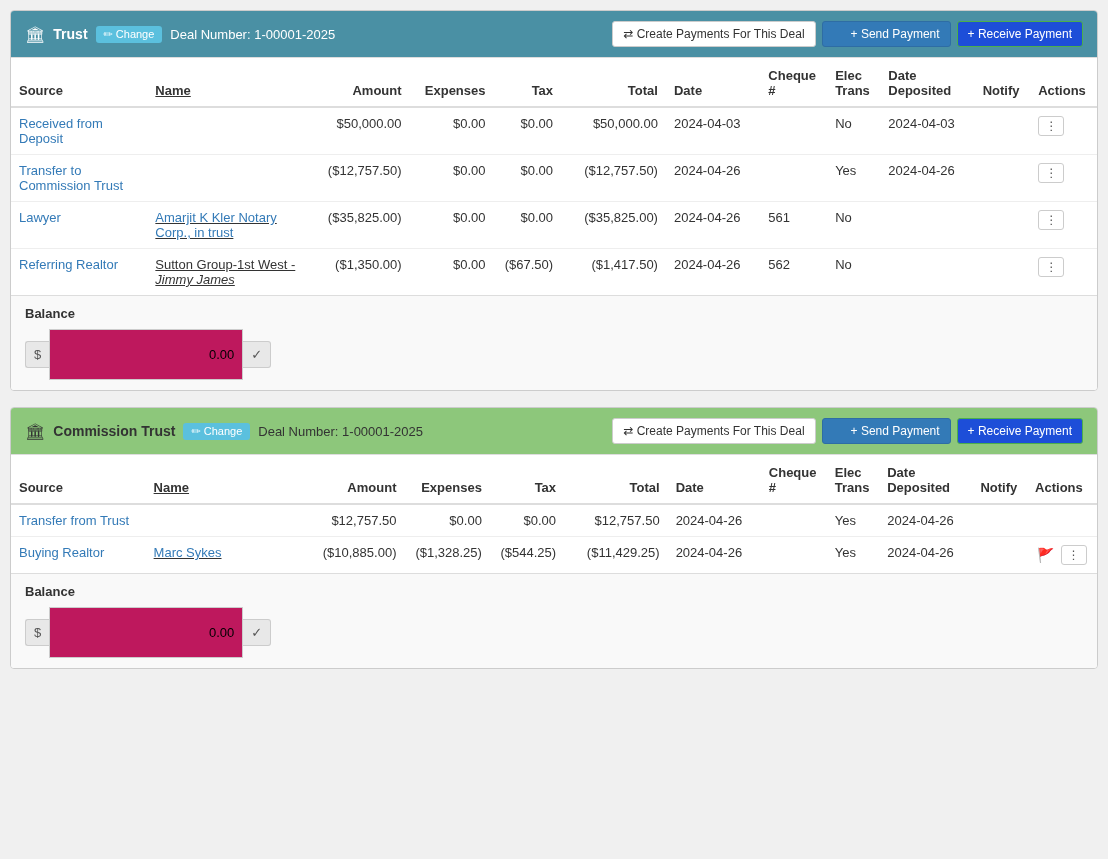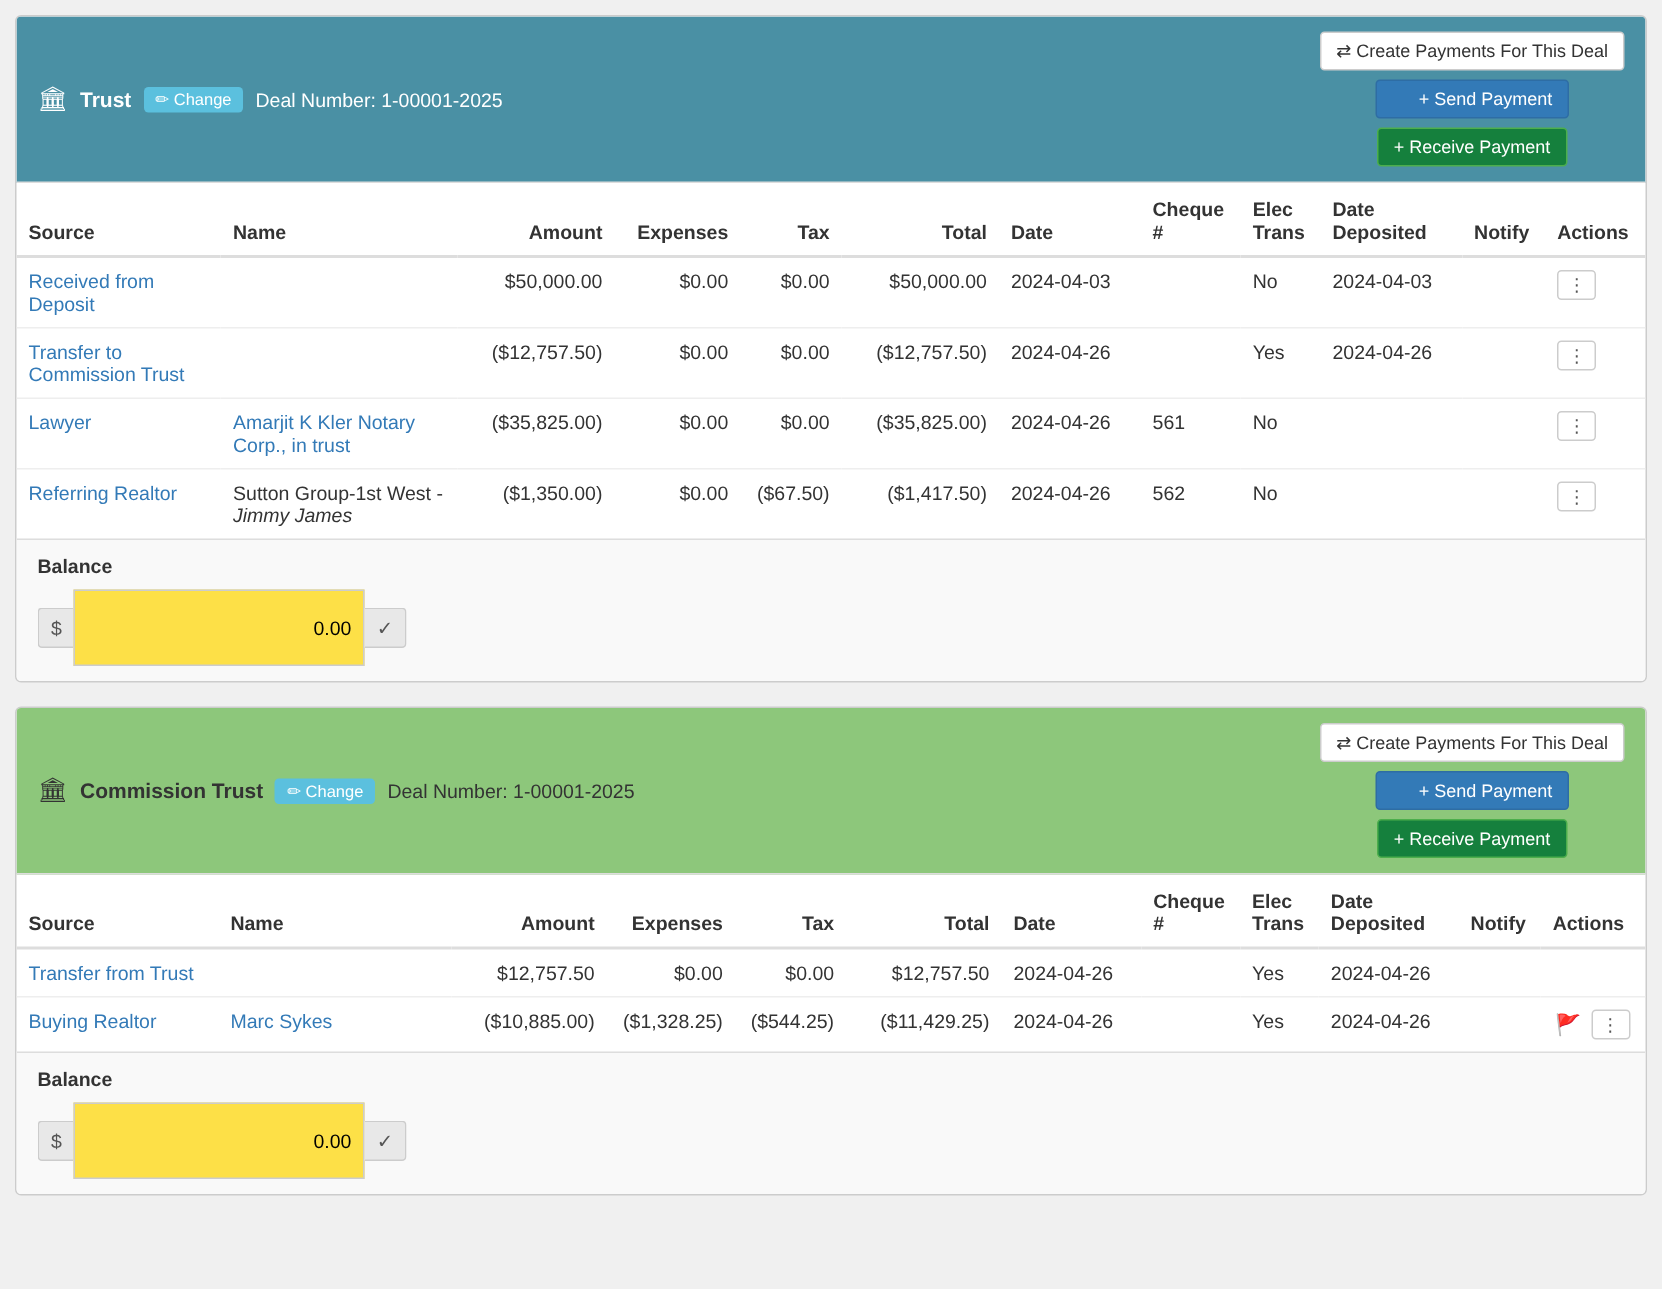--- a/index.html
+++ b/index.html
@@ -72,21 +72,20 @@
     .deal-number {
       font-size: 13px;
       font-weight: 400;
     }
 
     .header-actions {
       margin-left: auto;
       display: flex;
       gap: 6px;
       align-items: center;
-      flex-direction: column;
     }
 
     .btn {
       border: 1px solid;
       border-radius: 3px;
       padding: 5px 10px;
       font-size: 12px;
       cursor: pointer;
       display: flex;
       align-items: center;
@@ -101,21 +100,21 @@
     }
 
     .btn-primary {
       background: #337ab7;
       border-color: #2e6da4;
       color: #fff;
       padding-left: 28px;
     }
 
     .btn-success {
-      background: #15803d;
+      background: #1d4ed8;
       border-color: #4cae4c;
       color: #fff;
     }
 
     .panel-body {
       padding: 0;
     }
 
     table {
       width: 100%;
@@ -181,21 +180,21 @@
       font-size: 13px;
     }
 
     .balance-input {
       border: 1px solid #ccc;
       padding: 17px 8px;
       font-size: 13px;
       flex: 1;
       text-align: right;
       outline: none;
-      background: #fde047;
+      background: #be185d;
     }
 
     .balance-check {
       border: 1px solid #ccc;
       border-left: none;
       background: #e8e8e8;
       padding: 5px 8px;
       border-radius: 0 3px 3px 0;
       color: #555;
       cursor: pointer;
@@ -221,21 +220,21 @@
     .flag-btn {
       border: none;
       background: none;
       cursor: pointer;
       color: #e74c3c;
       font-size: 14px;
       padding: 0 2px;
     }
 
     .col-source { width: 130px; }
-    .col-name { width: 150px; }
+    .col-name { width: 150px; text-decoration: underline; }
     .col-amount { width: 100px; text-align: right; }
     .col-expenses { width: 80px; text-align: right; }
     .col-tax { width: 60px; text-align: right; }
     .col-total { width: 100px; text-align: right; }
     .col-date { width: 90px; }
     .col-cheque { width: 55px; }
     .col-elec { width: 50px; }
     .col-deposited { width: 90px; }
     .col-notify { width: 50px; }
     .col-actions { width: 60px; }

